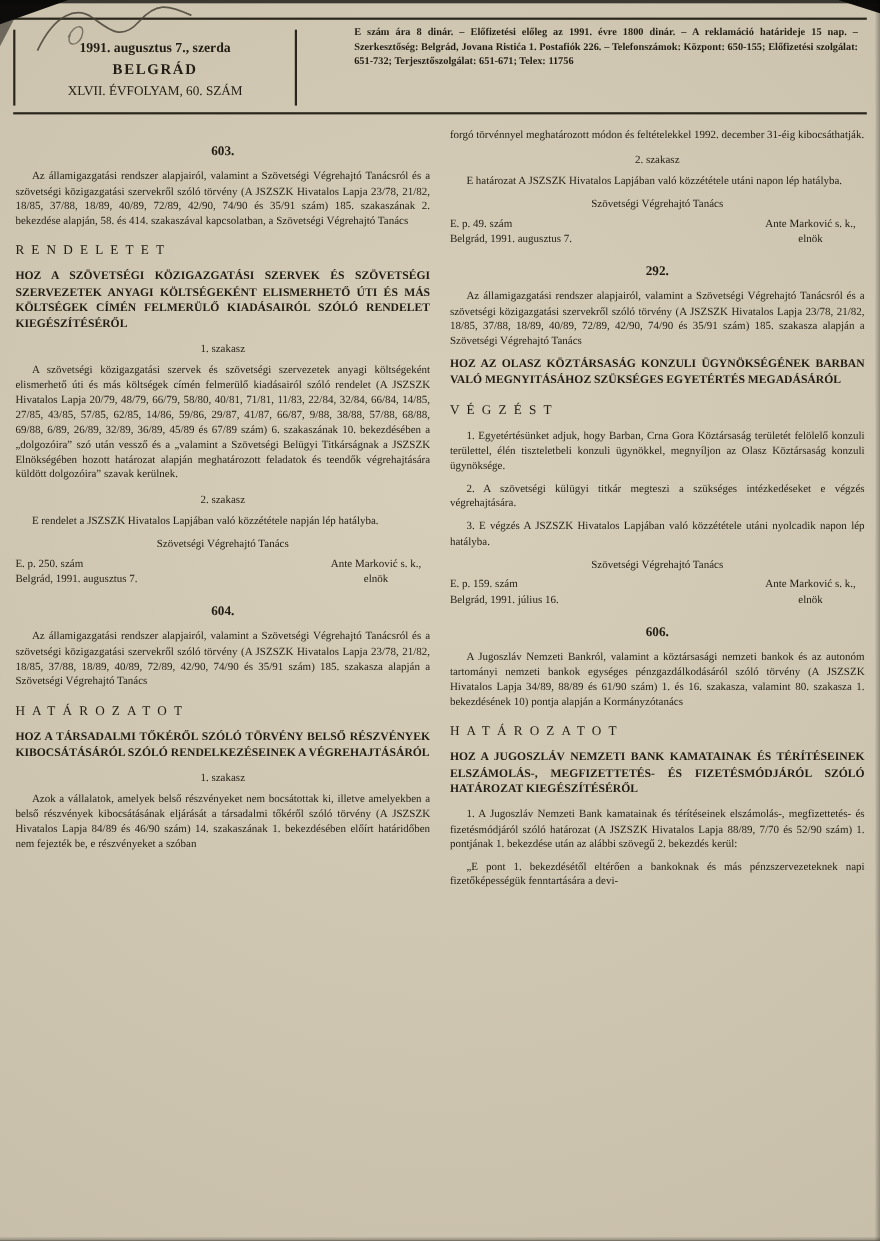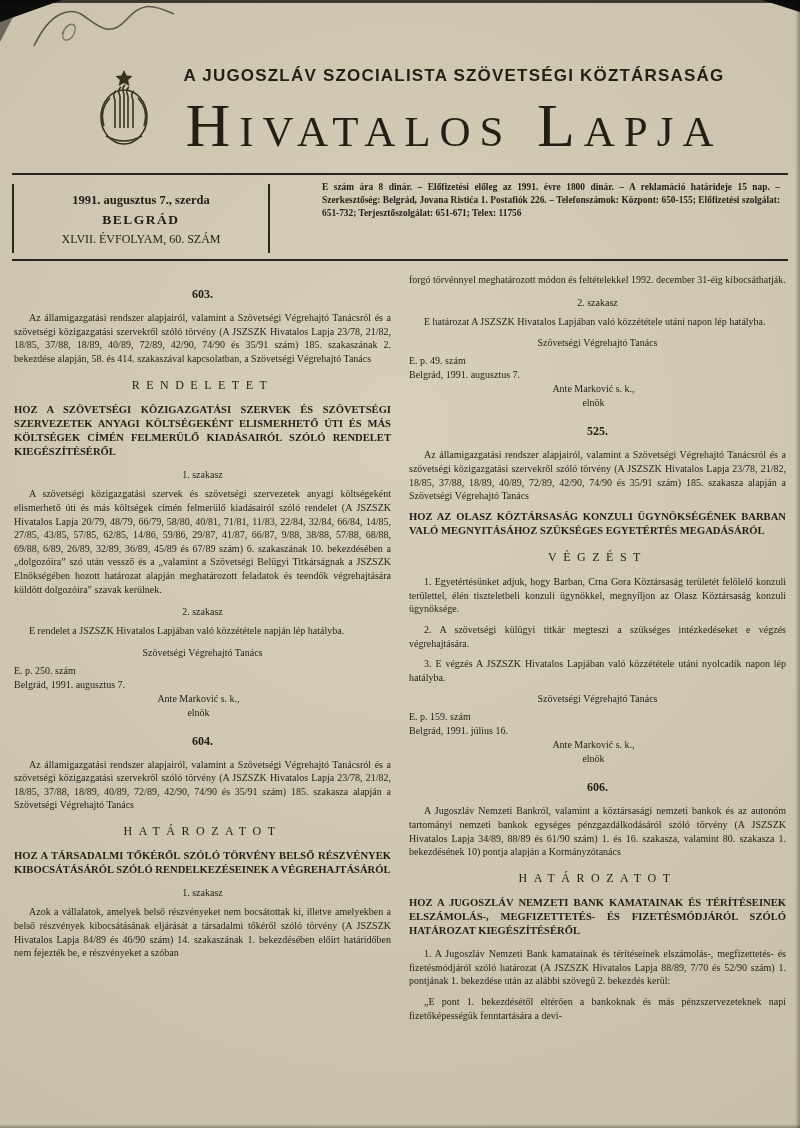--- a/index.html
+++ b/index.html
@@ -57,56 +57,38 @@
   .box.center .vol{font-size:12px;font-weight:normal;margin-top:4px;}
   .box.right{flex:1.22;font-size:9.4px;font-weight:bold;line-height:1.38;text-align:justify;margin-left:44px;}
 
   .content{display:flex;gap:18px;padding:12px 14px 0;}
   .col{flex:1;min-width:0;}
 
   .blk{margin:0 0 7px;}
   .article_number{text-align:center;font-weight:bold;font-size:12px;margin:14px 0 9px;}
   .para{font-size:10px;line-height:1.36;text-align:justify;text-indent:15px;}
   .para_cont{font-size:10px;line-height:1.36;text-align:justify;}
-  .heading_spaced{text-align:center;font-size:12px;letter-spacing:6.5px;margin:12px 0 10px;}
+  .heading_spaced{text-align:left;font-size:12px;letter-spacing:6.5px;margin:12px 0 10px;}
   .title{font-weight:bold;font-size:10.6px;line-height:1.34;text-align:justify;margin:0 0 9px;}
   .section{text-align:center;font-size:10px;margin:10px 0 7px;}
   .center{text-align:center;font-size:10px;margin:9px 0 6px;}
-  .signature{display:flex;justify-content:space-between;font-size:10px;line-height:1.4;margin:3px 0 10px;flex-direction:column;}
+  .signature{display:flex;justify-content:space-between;font-size:10px;line-height:1.4;margin:3px 0 10px;}
   .sig-left{text-align:left;}
   .sig-right{text-align:center;padding-right:8px;}
 </style>
 </head>
 <body style="--paper: #d3c9b2; --ink: #221d14;">
 
 <div class="page">
 
   <svg class="scribble" width="150" height="58" viewBox="0 0 150 58">
     <path d="M4 44 C 20 10, 40 4, 54 14 S 80 36, 96 18 S 122 2, 144 12" stroke="#4a4439" stroke-width="1.6" fill="none"></path>
     <path d="M32 32 c 6 -14, 17 -12, 12 0 c -4 9 -15 8 -10 -3" stroke="#4a4439" stroke-width="1.3" fill="none" opacity="0.75"></path>
   </svg>
 
-  <header class="header">
-    <div class="coat">
-      <svg width="64" height="84" viewBox="0 0 64 84">
-        <g fill="none" stroke="#38321f" stroke-width="1.6">
-          <ellipse cx="32" cy="49" rx="23" ry="27"></ellipse>
-          <path d="M14 68 Q32 78 50 68"></path>
-          <path d="M23 60 V32 M28 60 V28 M32 60 V26 M36 60 V28 M41 60 V32"></path>
-          <path d="M23 32 q-3 -6 1 -9 M28 28 q-3 -6 1 -9 M32 26 q-3 -6 1 -9 M36 28 q-3 -6 1 -9 M41 32 q-3 -6 1 -9"></path>
-          <path d="M12 58 Q7 42 18 30 M52 58 Q57 42 46 30"></path>
-        </g>
-        <path d="M32 2 l2.6 5.4 6 .7 -4.4 4 1.2 5.9 -5.4 -3 -5.4 3 1.2 -5.9 -4.4 -4 6 -.7 z" fill="#38321f"></path>
-      </svg>
-    </div>
-    <div class="titles">
-      <div class="republic">A JUGOSZLÁV SZOCIALISTA SZÖVETSÉGI KÖZTÁRSASÁG</div>
-      <div class="gazette">Hivatalos Lapja</div>
-    </div>
-  </header>
 
   <div class="strip">
     <div class="box center">
       <div class="date">1991. augusztus 7., szerda</div>
       <div class="city">BELGRÁD</div>
       <div class="vol">XLVII. ÉVFOLYAM, 60. SZÁM</div>
     </div>
     <div class="box right">
       <p>E szám ára 8 dinár. – Előfizetési előleg az 1991. évre 1800 dinár. – A reklamáció határideje 15 nap. – Szerkesztőség: Belgrád, Jovana Ristića 1. Postafiók 226. – Telefonszámok: Központ: 650-155; Előfizetési szolgálat: 651-732; Terjesztőszolgálat: 651-671; Telex: 11756</p>
     </div>
@@ -148,21 +130,21 @@
         <div class="blk signature">
           <div class="sig-left">
             <div>E. p. 49. szám</div>
             <div>Belgrád, 1991. augusztus 7.</div>
           </div>
           <div class="sig-right">
             <div>Ante Marković s. k.,</div>
             <div>elnök</div>
           </div>
         </div>
-        <div class="blk article_number">525.</div>
+        <div class="blk article_number">292.</div>
         <div class="blk para">Az államigazgatási rendszer alapjairól, valamint a Szövetségi Végrehajtó Tanácsról és a szövetségi közigazgatási szervekről szóló törvény (A JSZSZK Hivatalos Lapja 23/78, 21/82, 18/85, 37/88, 18/89, 40/89, 72/89, 42/90, 74/90 és 35/91 szám) 185. szakasza alapján a Szövetségi Végrehajtó Tanács</div>
         <div class="blk title">HOZ AZ OLASZ KÖZTÁRSASÁG KONZULI ÜGYNÖKSÉGÉNEK BARBAN VALÓ MEGNYITÁSÁHOZ SZÜKSÉGES EGYETÉRTÉS MEGADÁSÁRÓL</div>
         <div class="blk heading_spaced">VÉGZÉST</div>
         <div class="blk para">1. Egyetértésünket adjuk, hogy Barban, Crna Gora Köztársaság területét felölelő konzuli területtel, élén tiszteletbeli konzuli ügynökkel, megnyíljon az Olasz Köztársaság konzuli ügynöksége.</div>
         <div class="blk para">2. A szövetségi külügyi titkár megteszi a szükséges intézkedéseket e végzés végrehajtására.</div>
         <div class="blk para">3. E végzés A JSZSZK Hivatalos Lapjában való közzététele utáni nyolcadik napon lép hatályba.</div>
         <div class="blk center">Szövetségi Végrehajtó Tanács</div>
         <div class="blk signature">
           <div class="sig-left">
             <div>E. p. 159. szám</div>

